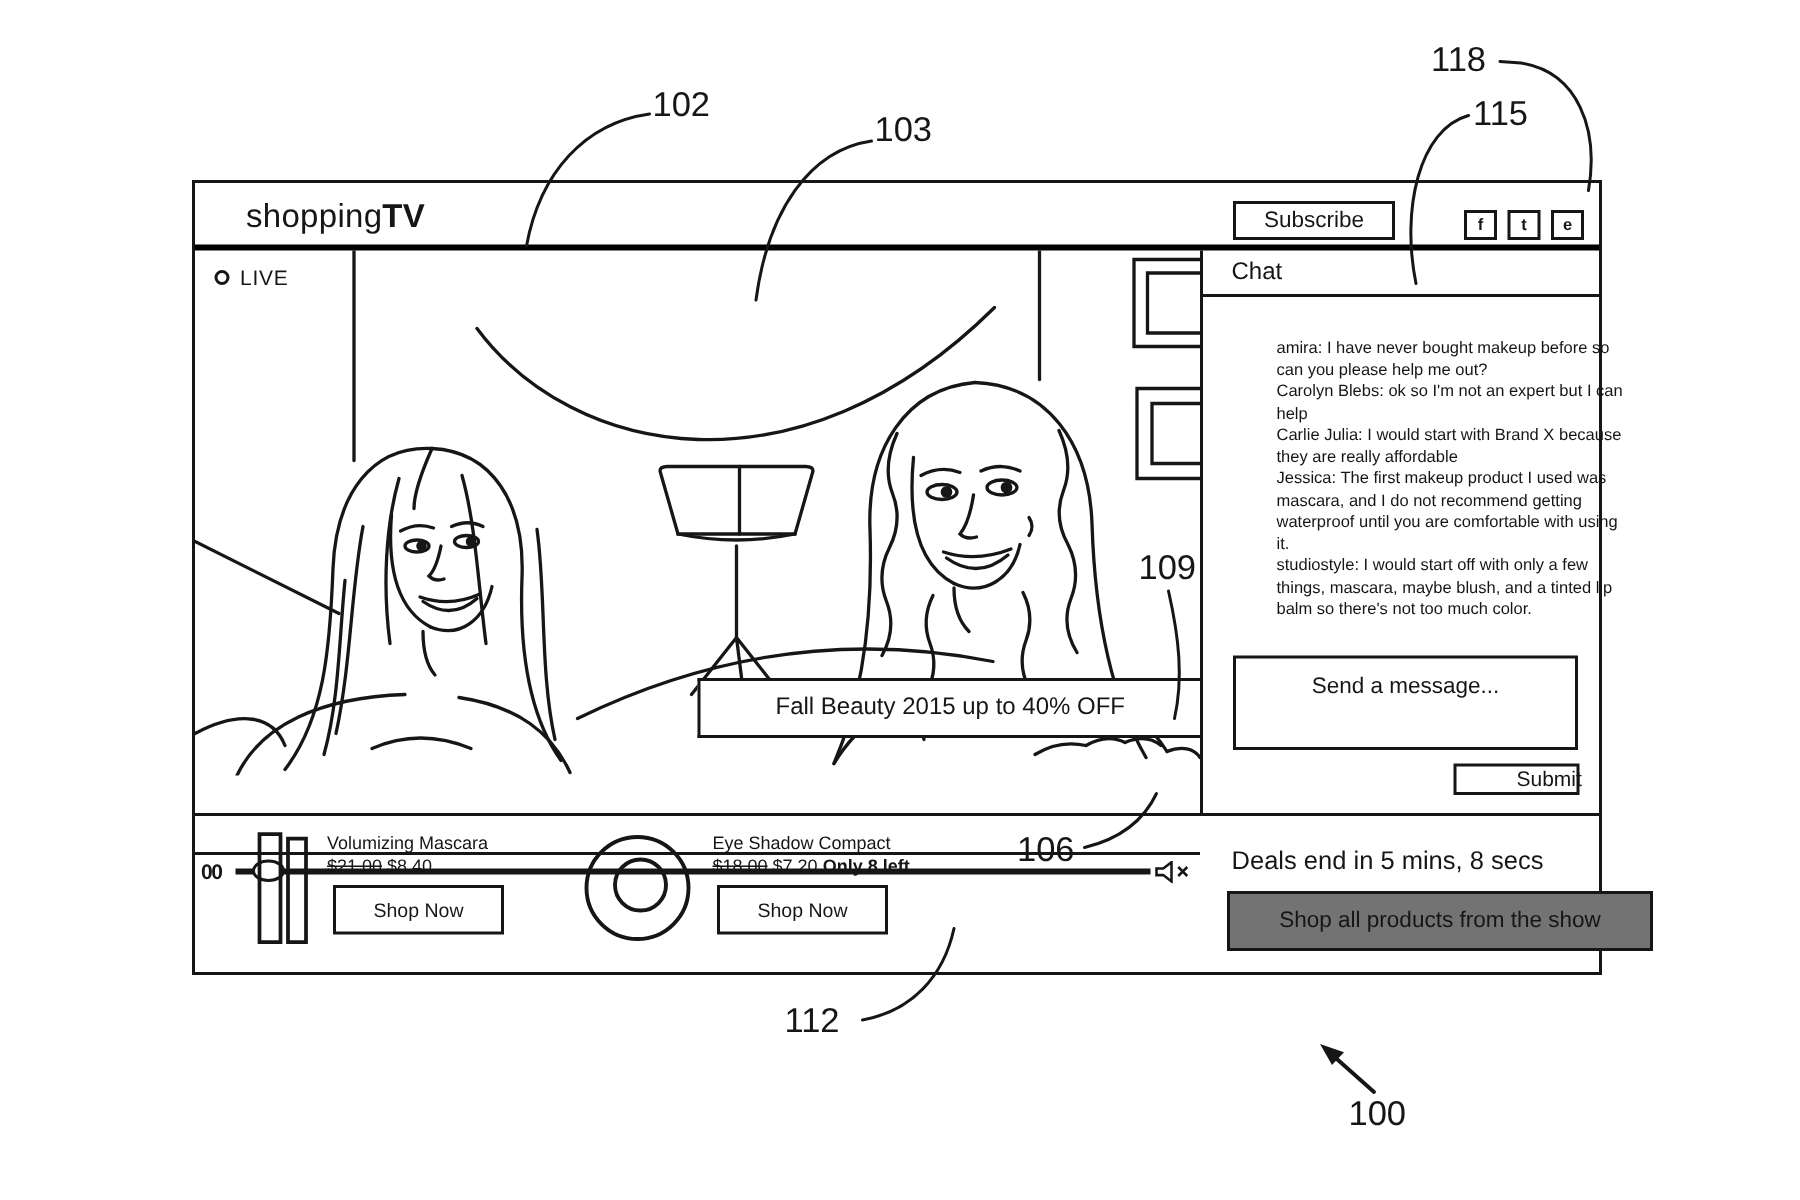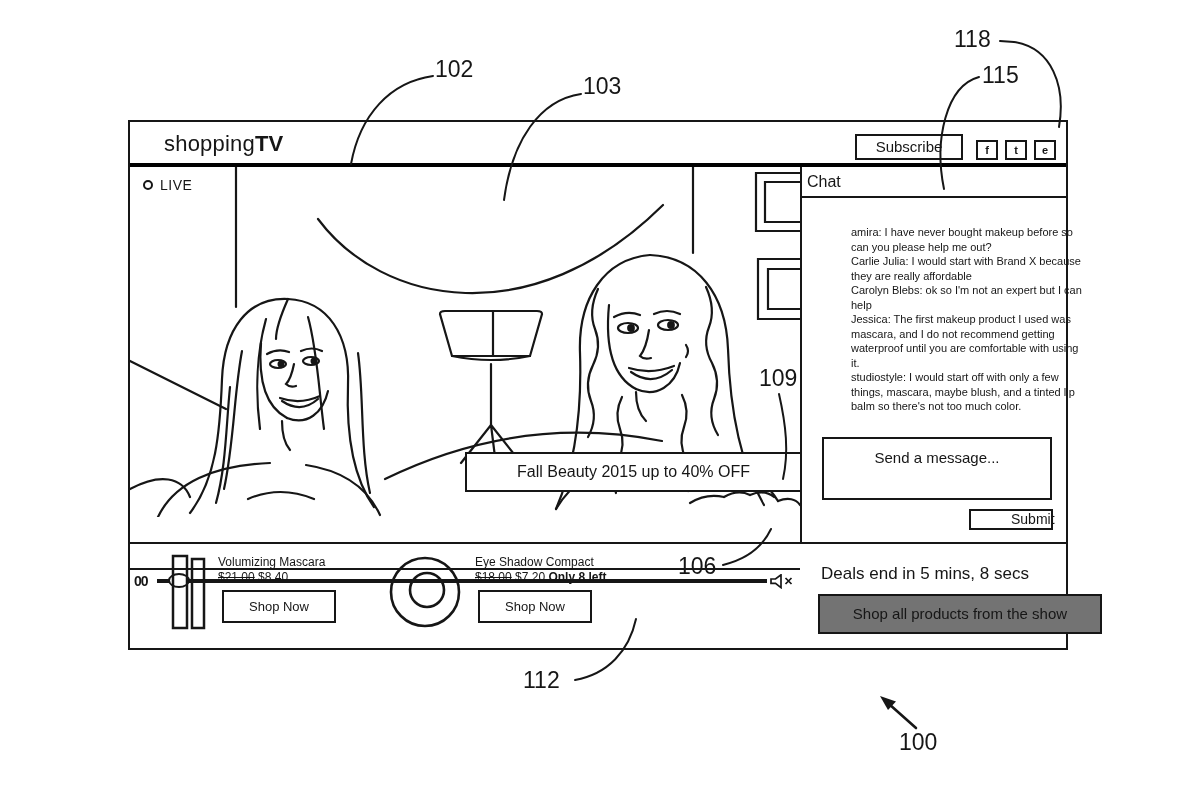--- a/index.html
+++ b/index.html
@@ -6,21 +6,21 @@
   html,body { width:1200px; height:800px; background:#fff; }
   body { font-family:"Liberation Sans", sans-serif; color:#161616; position:relative; overflow:hidden; }
 
   .frame { position:absolute; left:128px; top:120px; width:940px; height:530px;
            border:2px solid #161616; background:#fff; }
 
   
   .hdr { position:absolute; left:0; top:0; width:936px; height:45px; border-bottom:4px solid #000000; }
   .logo { position:absolute; left:34px; top:9px; font-size:22px; letter-spacing:.2px; }
   .logo .bold { font-weight:bold; }
-  .subscribe { position:absolute; left:725px; top:12px; width:108px; height:26px;
+  .subscribe { position:absolute; left:692px; top:12px; width:108px; height:26px;
                border:2px solid #161616; font-size:15px; text-align:center; line-height:22px; background:#fff; }
   .social { position:absolute; right:10px; top:18px; display:flex; gap:7px; }
   .social .sq { width:22px; height:20px; border:2px solid #161616; font-size:11px; font-weight:bold;
                 display:flex; align-items:center; justify-content:center; }
 
   
   .video-col { position:absolute; left:0; top:45px; width:670px; height:426px; }
   .illus { position:absolute; left:0; top:0; width:670px; height:350px; }
   .live { position:absolute; left:13px; top:10px; display:flex; align-items:center; gap:7px; font-size:14px; letter-spacing:.5px; }
   .live-dot { width:10px; height:10px; border:2.5px solid #161616; border-radius:50%; }
@@ -31,21 +31,21 @@
   
   .scrubber { position:absolute; left:0; bottom:0; width:670px; height:25px; border-top:2px solid #161616; background:#fff; }
   .time { position:absolute; left:4px; top:3px; font-size:14px; font-weight:bold; letter-spacing:-1px; }
   .bar { position:absolute; left:27px; top:9px; width:610px; height:4px; background:#161616; }
   .playhead { position:absolute; left:38px; top:3px; width:22px; height:15px; background:#fff;
               border:2.5px solid #161616; border-radius:50%; }
   .speaker { position:absolute; right:4px; top:4px; }
 
   
   .chat-col { position:absolute; left:670px; top:45px; width:266px; height:375px; border-left:2px solid #161616; }
-  .chat-title { height:31px; border-bottom:2px solid #161616; font-size:16px; padding:6px 0 0 5px; }
+  .chat-title { height:31px; border-bottom:2px solid #161616; font-size:16px; padding:6px 0 0 19px; }
   .chat-msgs { position:absolute; left:15px; top:58px; width:239px; font-size:11px; line-height:1.32;margin-left:34px; }
   .chat-input { position:absolute; left:20px; top:270px; width:230px; height:63px; border:2px solid #161616;
                 font-size:15px; text-align:center; padding-top:10px; background:#fff; }
   .chat-submit { position:absolute; right:13px; top:342px; width:84px; height:21px; border:2px solid #161616;
                  font-size:14px; text-align:center; line-height:17px; background:#fff;padding-left:40px; }
 
   
   .strip { position:absolute; left:0; top:420px; width:936px; height:106px; border-top:2px solid #161616; }
   .p-icon1 { position:absolute; left:41px; top:10px; }
   .p-icon2 { position:absolute; left:258px; top:9px; }
@@ -176,22 +176,22 @@
         <path d="M1 5 H5.5 L11 0.8 V13.6 L5.5 9.4 H1 Z"></path>
         <path d="M15.5 4 L21.5 10 M21.5 4 L15.5 10"></path>
       </svg>
     </div>
   </div>
 
   <div class="chat-col">
     <div class="chat-title">Chat</div>
     <div class="chat-msgs">
       <div class="msg">amira: I have never bought makeup before so can you please help me out?</div>
+      <div class="msg">Carolyn Blebs: ok so I'm not an expert but I can help</div>
       <div class="msg">Carlie Julia: I would start with Brand X because they are really affordable</div>
-      <div class="msg">Carolyn Blebs: ok so I'm not an expert but I can help</div>
       <div class="msg">Jessica: The first makeup product I used was mascara, and I do not recommend getting waterproof until you are comfortable with using it.</div>
       <div class="msg">studiostyle: I would start off with only a few things, mascara, maybe blush, and a tinted lip balm so there's not too much color.</div>
     </div>
     <div class="chat-input">Send a message...</div>
     <div class="chat-submit">Submit</div>
   </div>
 
   <div class="strip">
     <svg class="p-icon1 line-art" width="36" height="78" viewBox="0 0 36 78" fill="none" stroke="#161616" stroke-width="2.5">
       <rect x="2" y="2" width="14" height="72"></rect>

